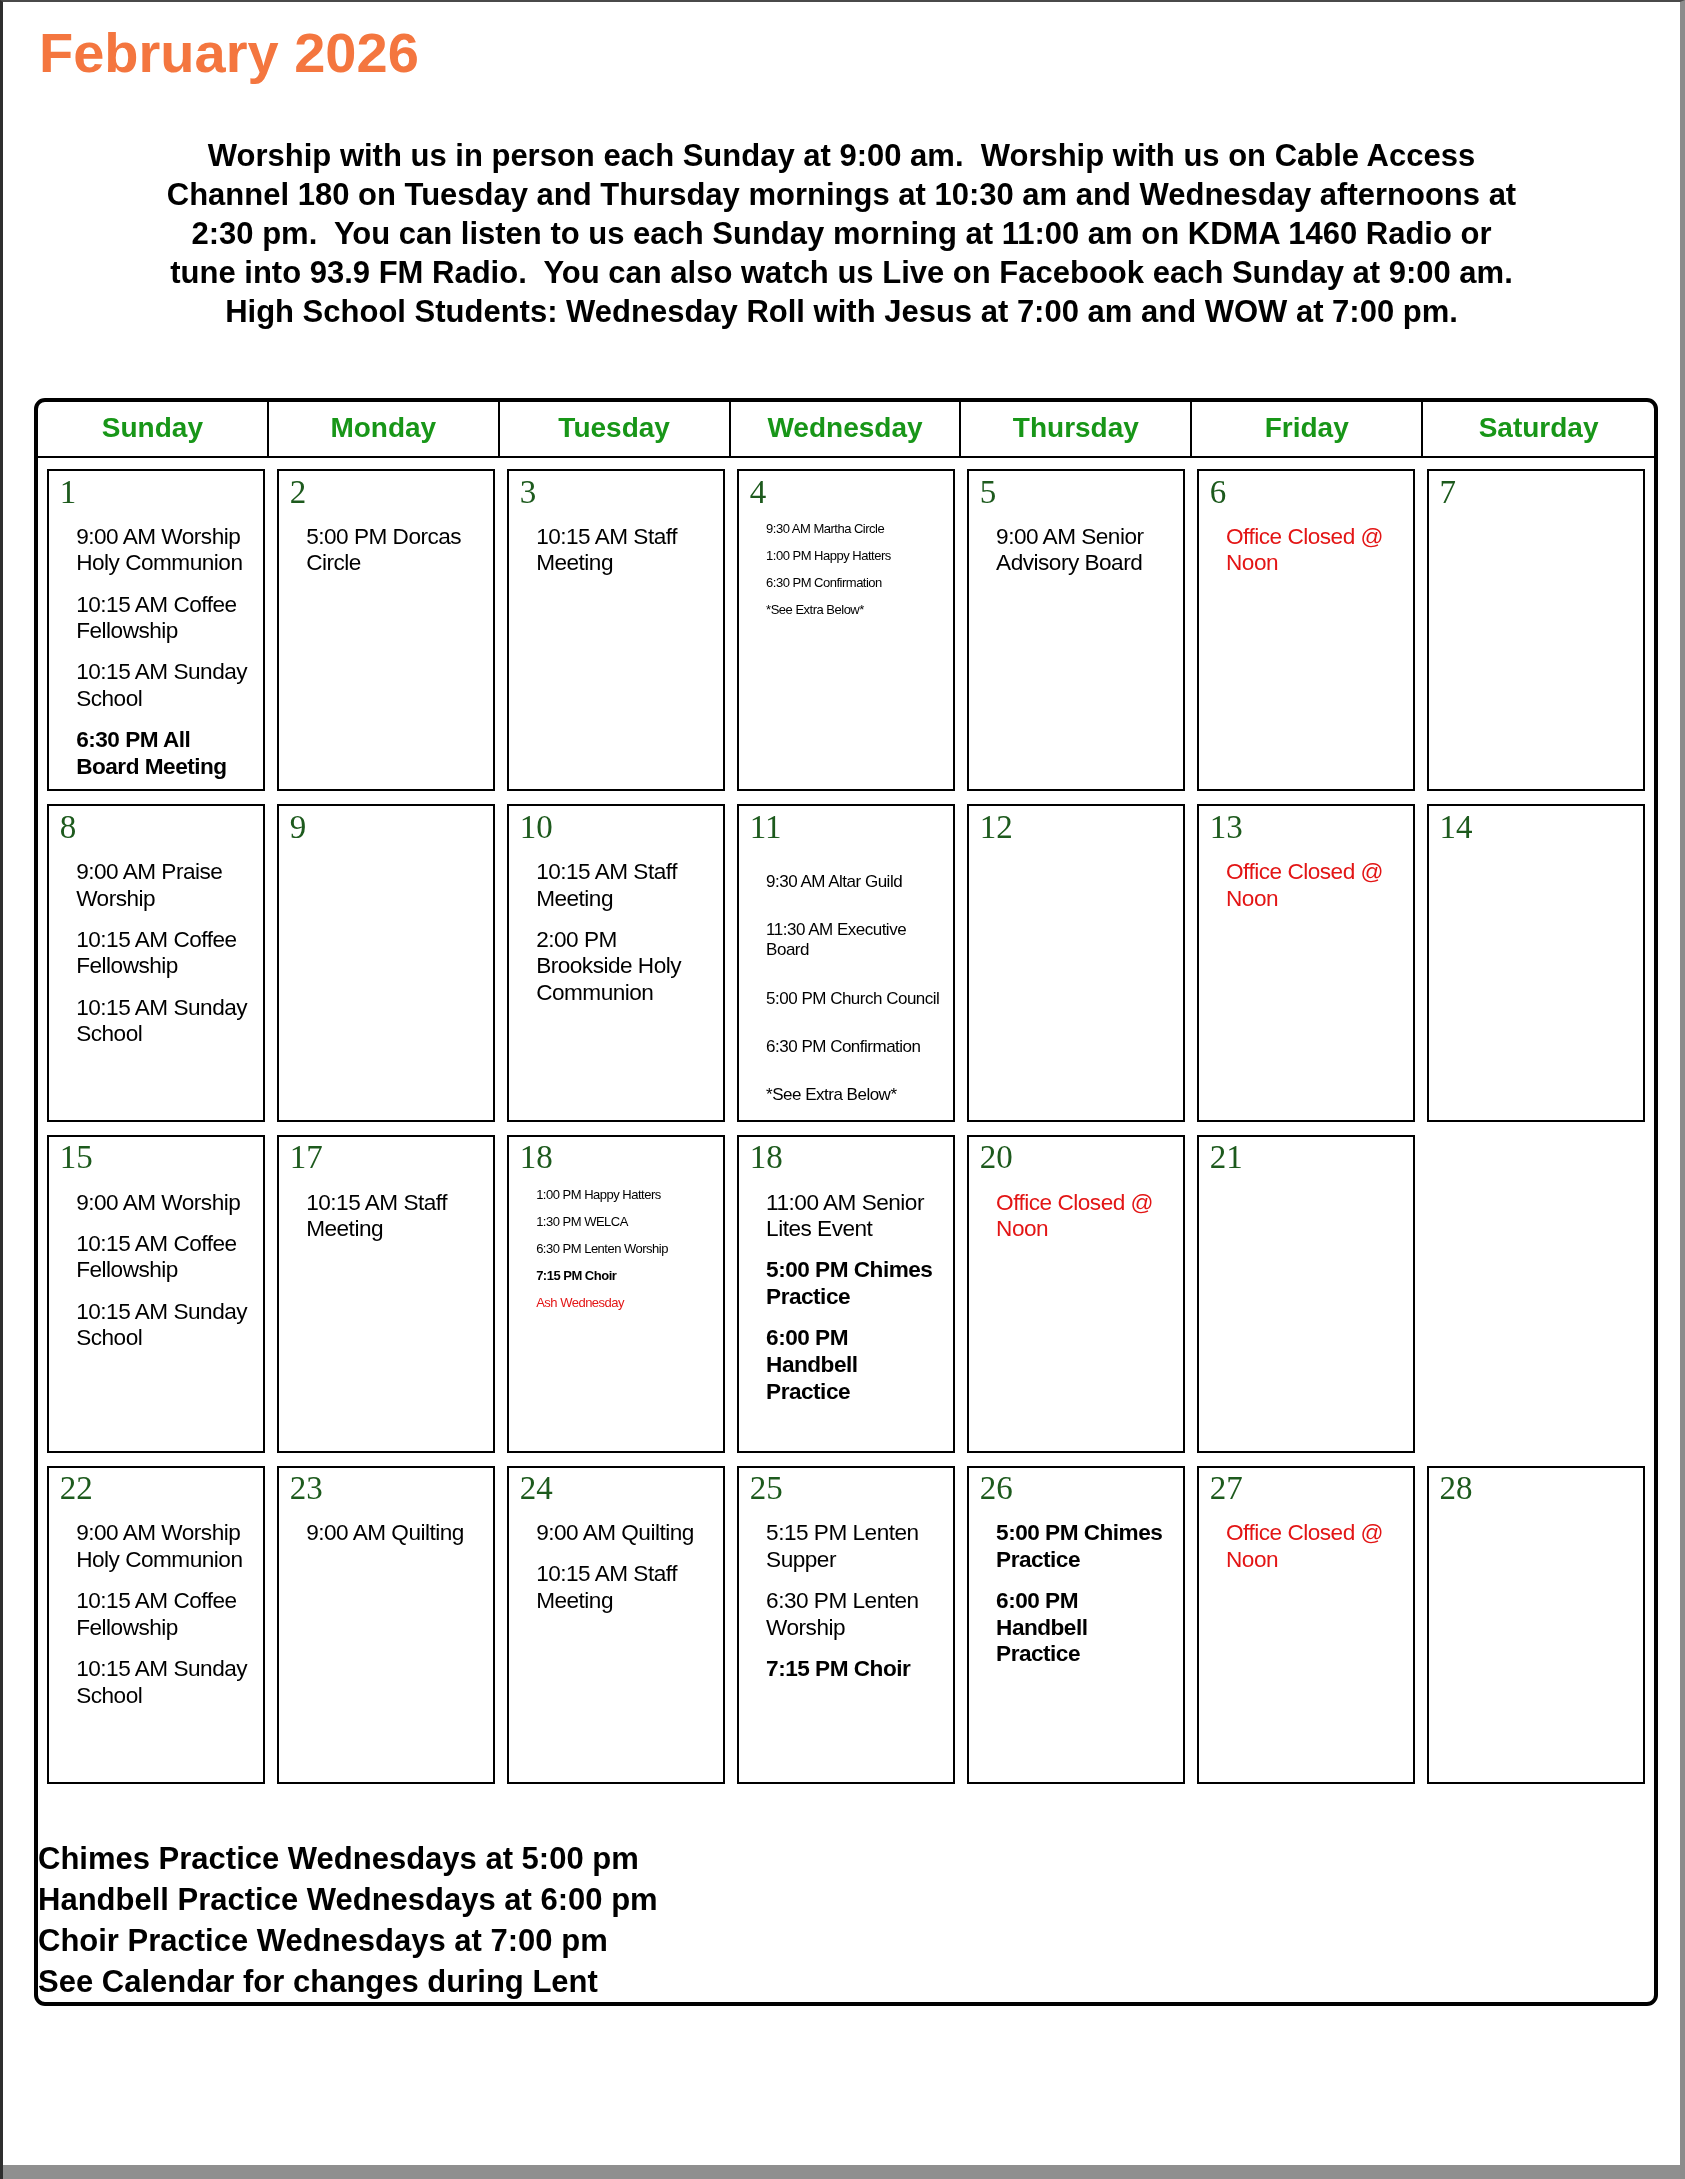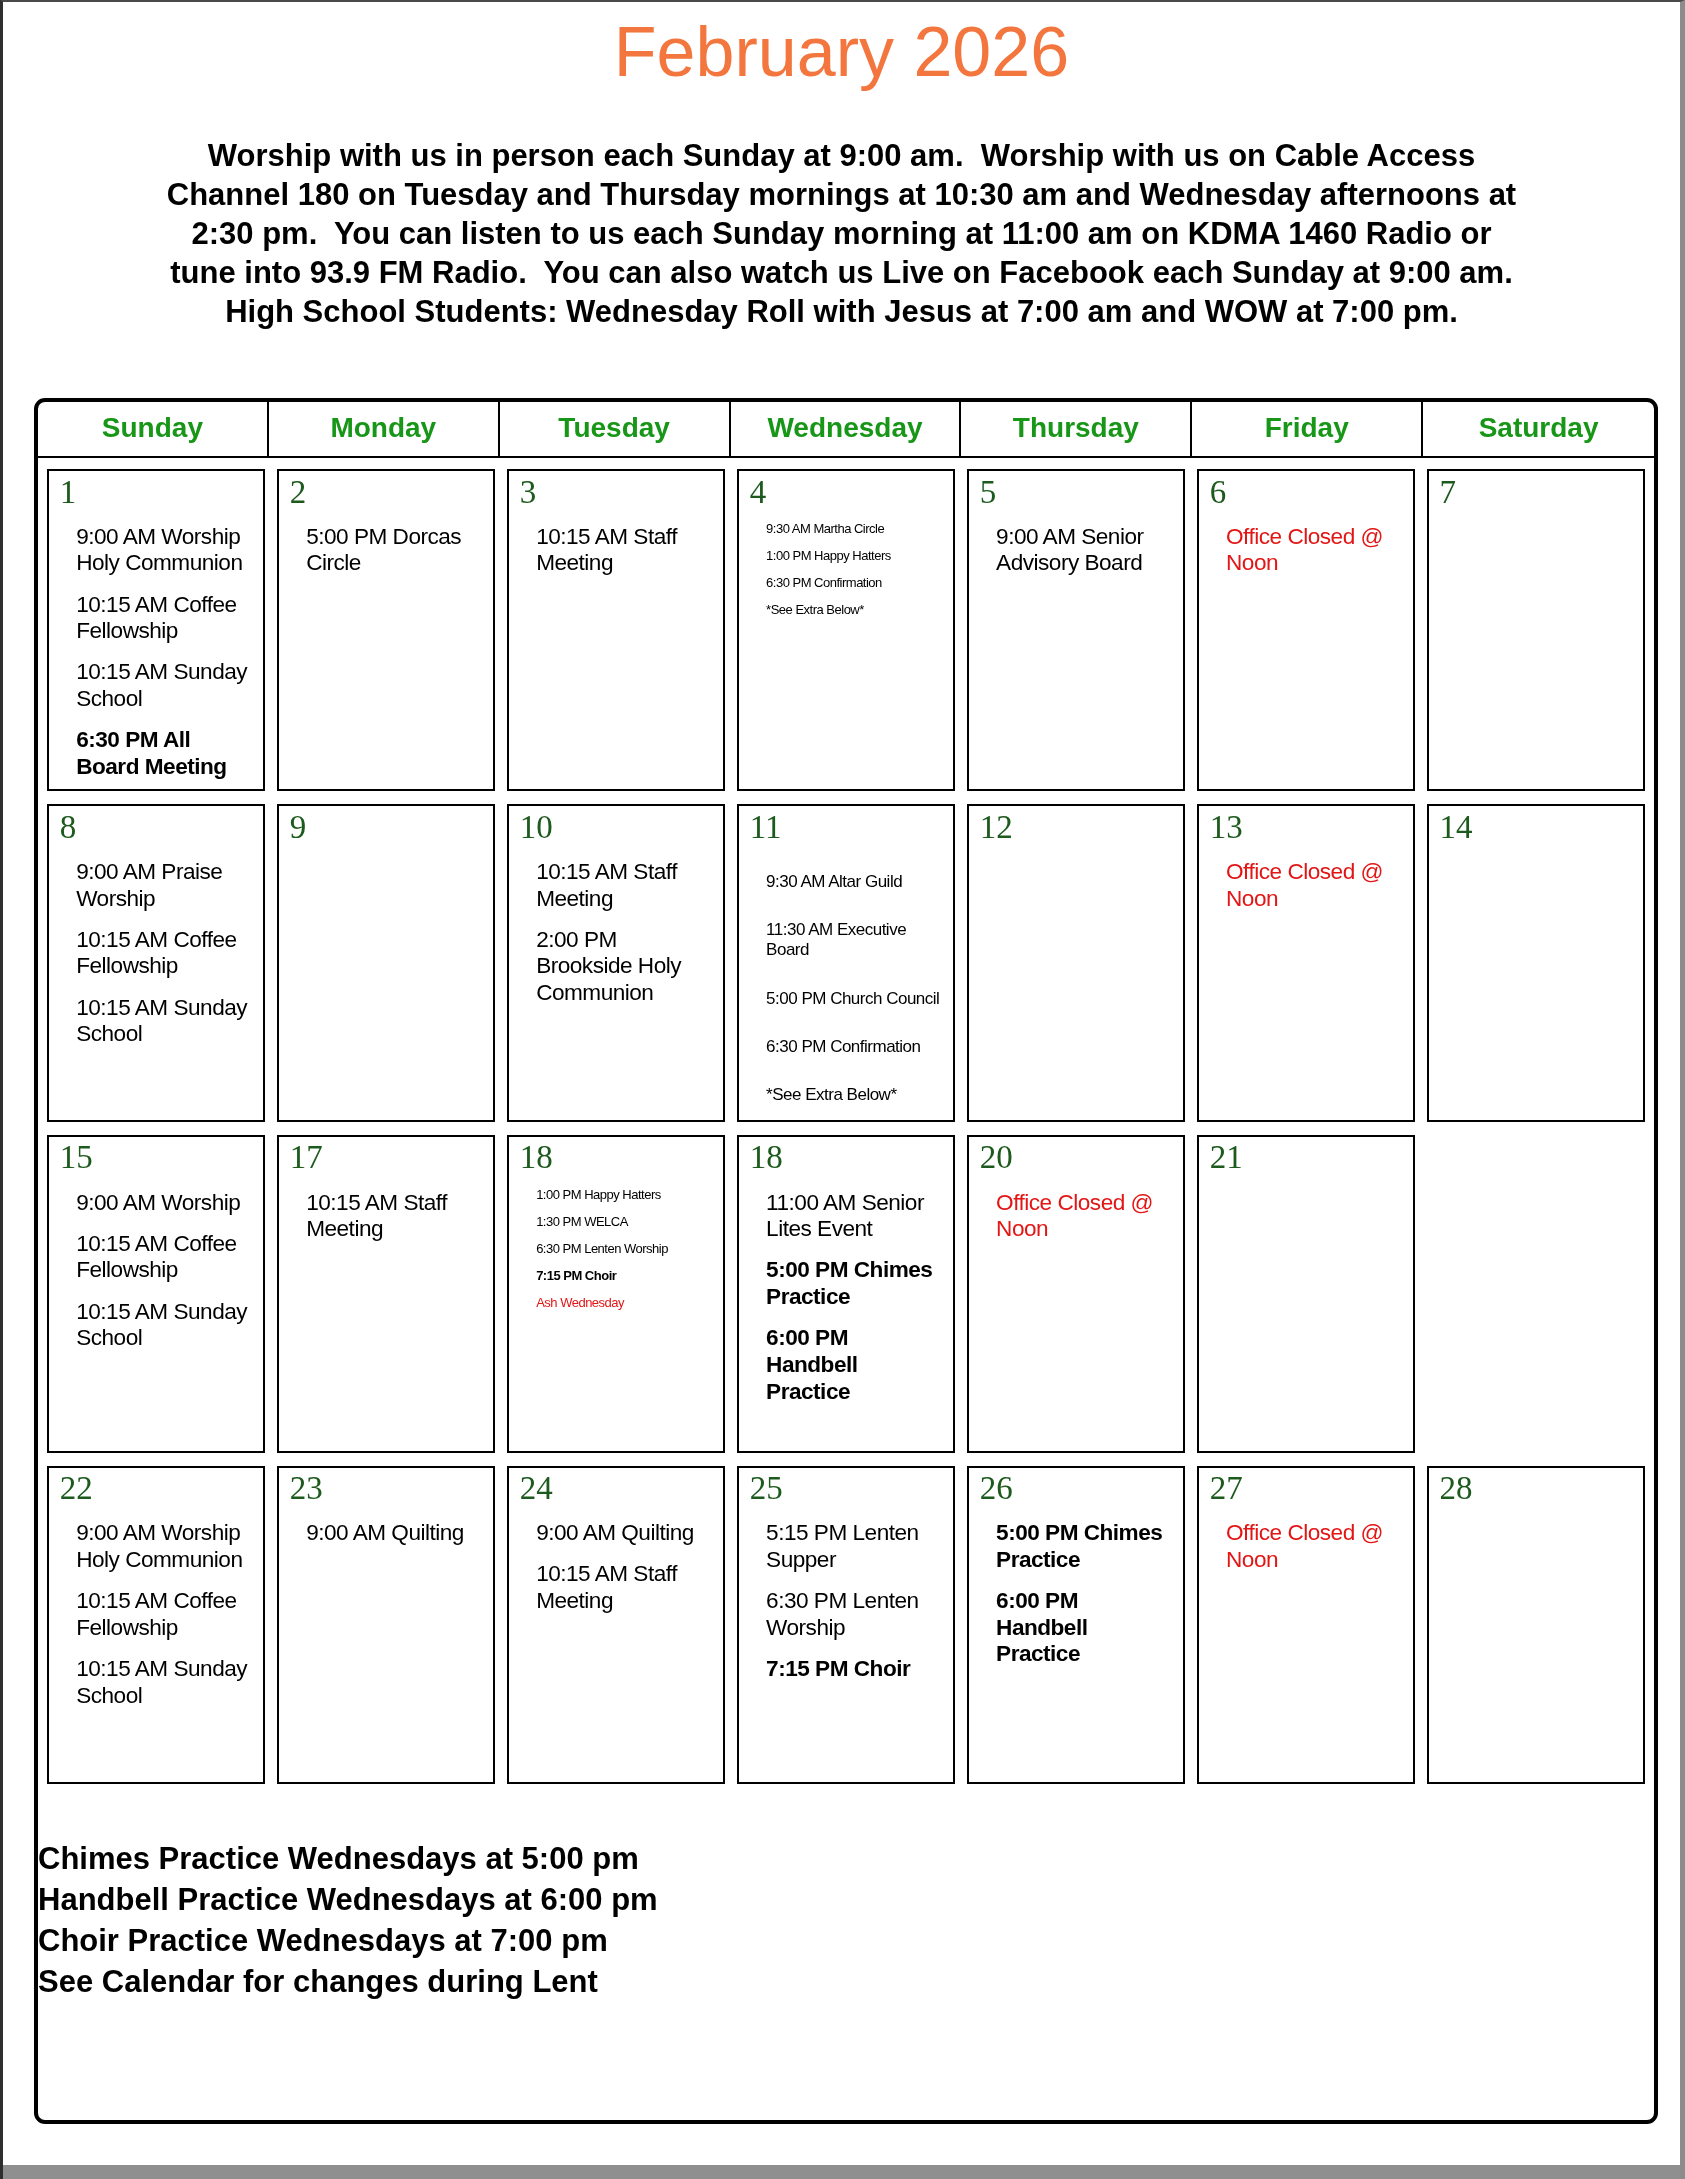--- a/index.html
+++ b/index.html
@@ -3,30 +3,30 @@
 <meta charset="utf-8">
 <style>
   html,body{margin:0;padding:0;background:#ffffff;}
   .page{
     width:1685px;height:2179px;box-sizing:border-box;position:relative;
     background:#fff;overflow:hidden;
     border-top:2.7px solid #4a4a4a;border-left:3.6px solid #2e2e2e;border-right:5.4px solid #8c8c8c;
     font-family:"Liberation Sans",sans-serif;
   }
   .title{
-    text-align:center;font-weight:normal;font-size:70px;line-height:87px;
+    text-align:left;font-weight:bold;font-size:56px;line-height:87px;
     margin:7.2px 36px 0;letter-spacing:0px;color:var(--title-color,#f4763f);
   }
   .intro{
     white-space:pre-wrap;text-align:center;font-weight:bold;color:#000;
     font-size:31px;line-height:39px;margin:40px auto 0;width:1556px;
   }
   .cal{
     box-sizing:border-box;margin:67px 22px 0 31px;border:4.5px solid #000;
-    border-radius:11px;background:#fff;padding-bottom:118px;
+    border-radius:11px;background:#fff;
   }
   .wd-row{
     display:grid;grid-template-columns:repeat(7,1fr);
     border-bottom:2.7px solid #000;
   }
   .wd{
     text-align:center;padding:10px 0 11.8px;font-weight:bold;font-size:28px;
     color:var(--weekday-green,#189618);border-right:2.7px solid #000;
   }
   .wd:last-child{border-right:none;}

